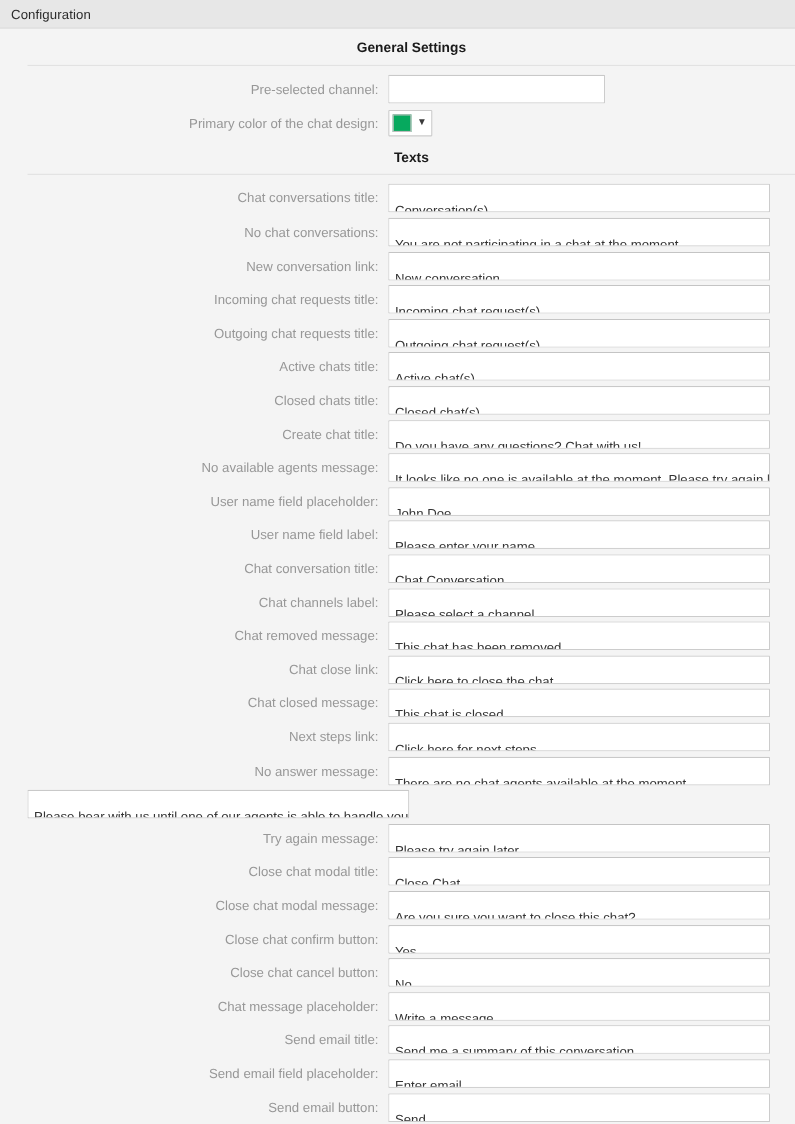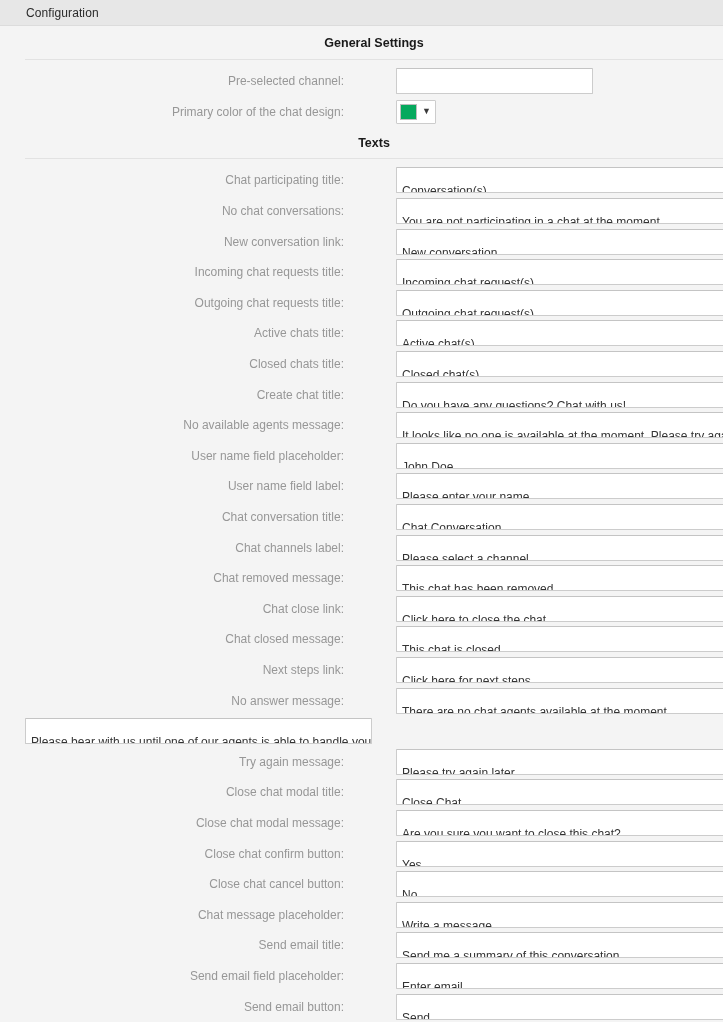--- a/index.html
+++ b/index.html
@@ -17,21 +17,21 @@
     overflow: hidden;
   }
 
   
   .window-header {
     height: 26px;
     background: #e7e7e7;
     border-bottom: 1px solid #dcdcdc;
     display: flex;
     align-items: center;
-    padding: 0 0 0 26px;
+    padding: 0 0 0 10px;
   }
   .window-header .title {
     font-size: 12px;
     color: #2b2b2b;
     letter-spacing: 0.1px;
   }
 
   
   .content {
     padding: 0;
@@ -53,21 +53,20 @@
   }
 
   .form-rows {
     padding-top: 6px;
   }
 
   .form-row {
     display: flex;
     align-items: center;
     height: 30.6px;
-    gap: 43px;
   }
 
   .row-label {
     width: 328px;
     flex: 0 0 328px;
     text-align: right;
     padding-right: 9px;
     font-size: 12px;
     color: #979797;
     white-space: nowrap;
@@ -154,21 +153,21 @@
             <span class="color-caret">▼</span>
           </div>
         </div>
       </div>
     </div>
 
   <div class="section-heading texts-heading">Texts</div>
 
   <div class="form-rows" id="texts-rows">
       <div class="form-row">
-        <div class="row-label">Chat participating title:</div>
+        <div class="row-label">Chat conversations title:</div>
         <div class="row-field">
           <div class="text-input">Conversation(s)</div>
         </div>
       </div>
       <div class="form-row">
         <div class="row-label">No chat conversations:</div>
         <div class="row-field">
           <div class="text-input">You are not participating in a chat at the moment.</div>
         </div>
       </div>

